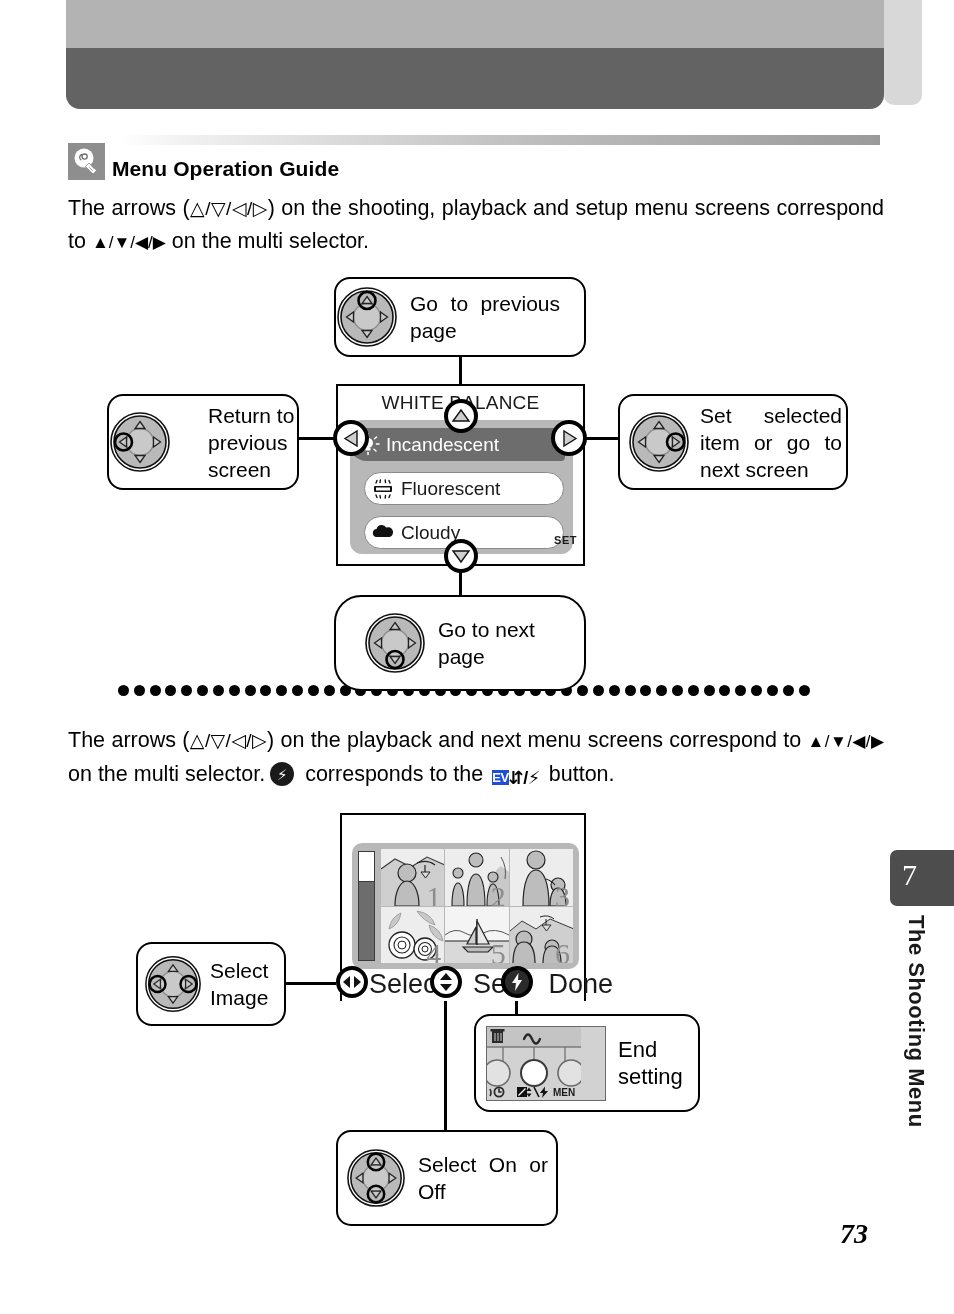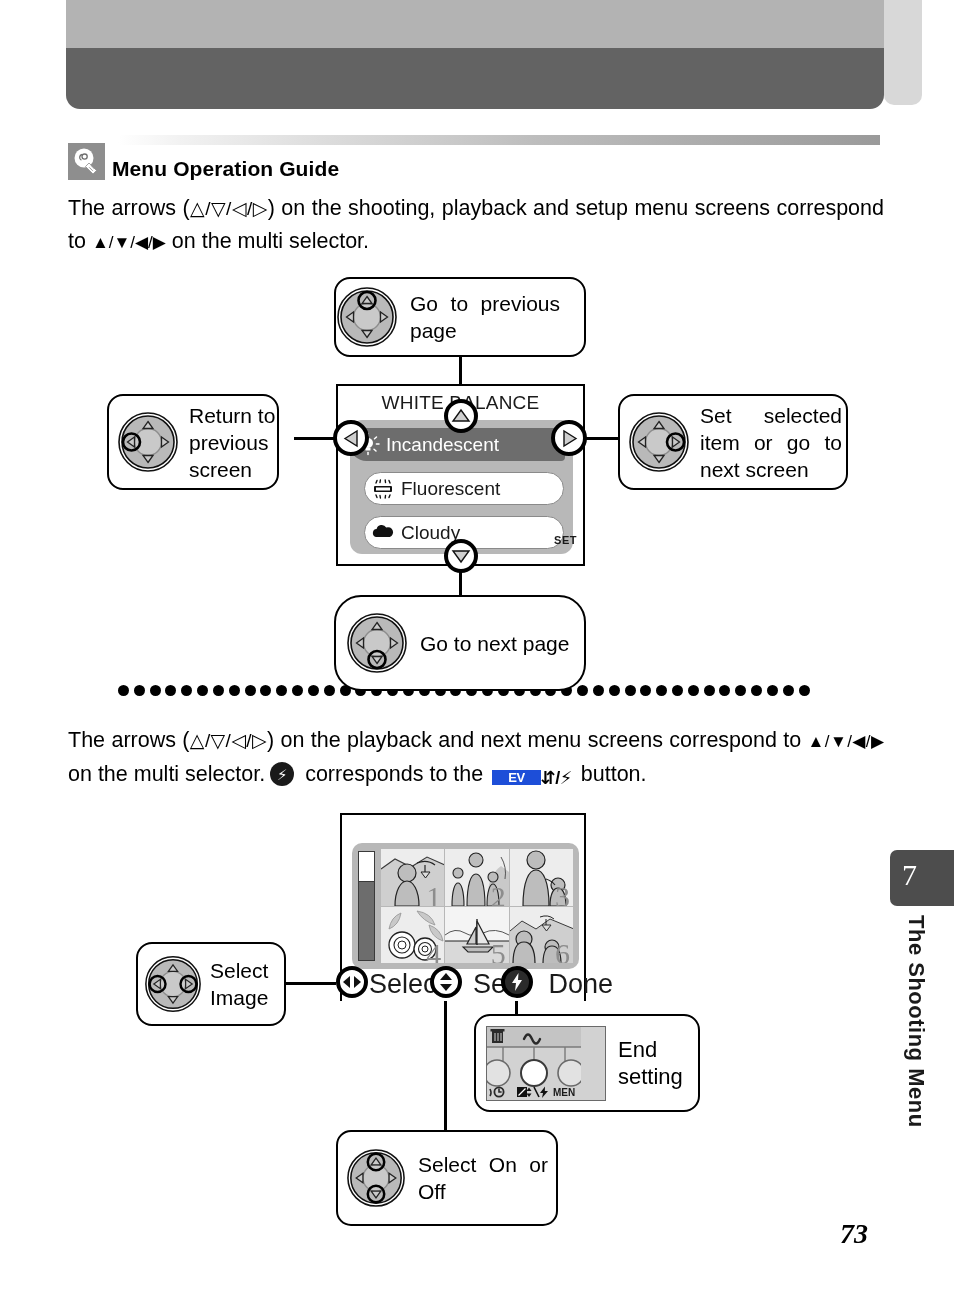--- a/index.html
+++ b/index.html
@@ -91,21 +91,21 @@
     display: inline-block;
     vertical-align: -3px;
     margin: 0 3px;
     font-size: 18px; font-weight: bold;
     letter-spacing: -0.5px;
   }
   .ev-box {
     display:inline-block;
     background:#1d4ed8; color:#fff;
     font-size: 13px; font-weight: bold;
-    padding: 1px 16px; line-height: 1;
+    padding: 1px 0; line-height: 1;
     vertical-align: 2px;
   }
 
   
   #dotted-sep {
     position: absolute; left: 118px; top: 684px;
     width: 692px; height: 12px;
     display: flex; justify-content: space-between; align-items: center;
   }
   #dotted-sep i {
@@ -420,21 +420,21 @@
 <div class="badge" style="left:551px; top:420px; width:36px; height:36px;">
   <svg width="21" height="21" viewBox="0 0 21 21">
       <path d="M17 10.5 L5 3 V18 Z" fill="#cfcfcf" stroke="#111" stroke-width="1.4"></path>
     </svg>
 </div>
 
 <div class="conn" style="left:294px; top:437px; width:42px; height:3px;"></div>
 <div class="conn" style="left:584px; top:437px; width:36px; height:3px;"></div>
 <div class="conn" style="left:459px; top:560px; width:3px; height:36px;"></div>
 
-<div class="callout" style="left:107px; top:394px; width:172px; height:96px; padding-left:8px;">
+<div class="callout" style="left:107px; top:394px; width:192px; height:96px; gap:27px;">
   <div class="msel">
     <svg width="62" height="62" viewBox="0 0 62 62">
       <circle cx="31" cy="31" r="29" fill="#fff" stroke="#111" stroke-width="1.6"></circle>
       <circle cx="31" cy="31" r="26" fill="#b9b9b9" stroke="#111" stroke-width="1.6"></circle>
       <circle cx="31" cy="31" r="13.5" fill="#c9c9c9" stroke="#8d8d8d" stroke-width="1.4"></circle>
       <path d="M31 10.5 l5 7 h-10 z" fill="#c9c9c9" stroke="#222" stroke-width="1.3"></path>
       <path d="M31 51.5 l5 -7 h-10 z" fill="#c9c9c9" stroke="#222" stroke-width="1.3"></path>
       <path d="M10.5 31 l7 -5 v10 z" fill="#c9c9c9" stroke="#222" stroke-width="1.3"></path>
       <path d="M51.5 31 l-7 -5 v10 z" fill="#c9c9c9" stroke="#222" stroke-width="1.3"></path>
       <circle cx="14.5" cy="31" r="8.5" fill="none" stroke="#000" stroke-width="2.6"></circle>
@@ -452,21 +452,21 @@
       <path d="M31 10.5 l5 7 h-10 z" fill="#c9c9c9" stroke="#222" stroke-width="1.3"></path>
       <path d="M31 51.5 l5 -7 h-10 z" fill="#c9c9c9" stroke="#222" stroke-width="1.3"></path>
       <path d="M10.5 31 l7 -5 v10 z" fill="#c9c9c9" stroke="#222" stroke-width="1.3"></path>
       <path d="M51.5 31 l-7 -5 v10 z" fill="#c9c9c9" stroke="#222" stroke-width="1.3"></path>
       <circle cx="47.5" cy="31" r="8.5" fill="none" stroke="#000" stroke-width="2.6"></circle>
     </svg>
   </div>
   <div class="ctext" style="margin-left:10px; width:142px; text-align:justify;">Set selected item or go to next screen</div>
 </div>
 
-<div class="callout" style="left:334px; top:595px; width:252px; height:96px; padding-left:10px;border-radius:27px;">
+<div class="callout" style="left:334px; top:595px; width:252px; height:96px; padding-left:28px;border-radius:27px;">
   <div class="msel">
     <svg width="62" height="62" viewBox="0 0 62 62">
       <circle cx="31" cy="31" r="29" fill="#fff" stroke="#111" stroke-width="1.6"></circle>
       <circle cx="31" cy="31" r="26" fill="#b9b9b9" stroke="#111" stroke-width="1.6"></circle>
       <circle cx="31" cy="31" r="13.5" fill="#c9c9c9" stroke="#8d8d8d" stroke-width="1.4"></circle>
       <path d="M31 10.5 l5 7 h-10 z" fill="#c9c9c9" stroke="#222" stroke-width="1.3"></path>
       <path d="M31 51.5 l5 -7 h-10 z" fill="#c9c9c9" stroke="#222" stroke-width="1.3"></path>
       <path d="M10.5 31 l7 -5 v10 z" fill="#c9c9c9" stroke="#222" stroke-width="1.3"></path>
       <path d="M51.5 31 l-7 -5 v10 z" fill="#c9c9c9" stroke="#222" stroke-width="1.3"></path>
       <circle cx="31" cy="47.5" r="8.5" fill="none" stroke="#000" stroke-width="2.6"></circle>

